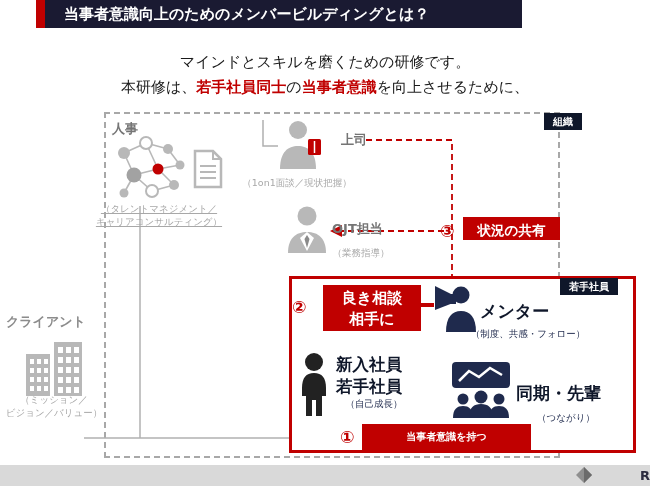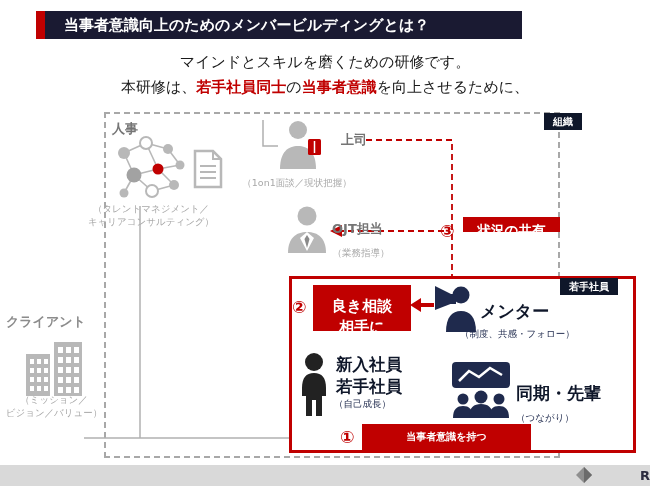--- a/index.html
+++ b/index.html
@@ -1,29 +1,29 @@
 <!DOCTYPE html>
 <html><head>
 <meta charset="utf-8">
 <style>
   html,body{margin:0;padding:0;}
   *{box-sizing:border-box;}
   body{font-family:"DejaVu Sans","Liberation Sans",sans-serif;background:#ffffff;}
   .canvas{position:relative;width:650px;height:486px;background:#fff;overflow:hidden;}
   .abs{position:absolute;}
-  .header{left:36px;top:11px;width:486px;height:28px;background:#1a1a32;}
+  .header{left:36px;top:0;width:486px;height:28px;background:#1a1a32;}
   .header-accent{left:0;top:0;width:9px;height:28px;background:#c00000;}
   .header-title{left:28px;top:0;height:28px;line-height:28px;color:#fff;font-size:15px;font-weight:bold;white-space:nowrap;}
   .intro{left:0;top:50px;width:650px;text-align:center;font-size:15px;line-height:25px;color:#1a1a1a;}
   .red-strong{color:#c00000;font-weight:bold;}
   .org-box{left:104px;top:112px;width:456px;height:346px;border:2px dashed #a8a8a8;}
   .badge{background:#0f172a;color:#fff;font-size:10px;font-weight:bold;padding:2px 9px;line-height:13px;white-space:nowrap;}
   .gray-label{color:#757575;font-size:13px;font-weight:bold;white-space:nowrap;}
   .gray-caption{color:#a8a8a8;font-size:9.5px;line-height:13px;text-align:center;white-space:nowrap;}
-  .navy-caption{color:#1f2a4d;font-size:9.5px;white-space:nowrap;}
+  .navy-caption{color:#1f2a4d;font-size:9.5px;text-align:center;white-space:nowrap;}
   .navy-strong{color:#0f172a;font-weight:bold;white-space:nowrap;}
   .circle-num{color:#c00000;font-size:17px;font-weight:bold;white-space:nowrap;}
   .red-box{background:#c00000;color:#fff;font-weight:bold;text-align:center;}
   .young-box{left:289px;top:276px;width:347px;height:177px;border:3px solid #c00000;background:#fff;}
   .footer{left:0;top:465px;width:650px;height:21px;background:#d9d9d9;}
   .logo{left:576px;top:467px;display:flex;align-items:center;gap:4px;}
   .logo-text{font-size:13px;font-weight:bold;color:#2b2b3e;letter-spacing:1.5px;margin-left:44px;}
   svg{display:block;}
 </style>
 </head>
@@ -83,21 +83,21 @@
     <circle cx="42" cy="58" r="6" fill="#fff" stroke="#b8b8b8" stroke-width="2"></circle>
     <circle cx="64" cy="52" r="5" fill="#b8b8b8"></circle>
   </svg>
   <svg class="abs" style="left:193px;top:149px;" width="30" height="40" viewBox="0 0 30 40">
     <path d="M2,2 h18 l8,8 v28 h-26 z" fill="#fff" stroke="#b8b8b8" stroke-width="2.5"></path>
     <path d="M20,2 v8 h8" fill="none" stroke="#b8b8b8" stroke-width="2"></path>
     <line x1="7" y1="17" x2="23" y2="17" stroke="#b8b8b8" stroke-width="2"></line>
     <line x1="7" y1="23" x2="23" y2="23" stroke="#b8b8b8" stroke-width="2"></line>
     <line x1="7" y1="29" x2="23" y2="29" stroke="#b8b8b8" stroke-width="2"></line>
   </svg>
-  <div class="abs gray-caption" style="left:80px;top:202px;width:142px;">
+  <div class="abs gray-caption" style="left:88px;top:202px;width:142px;text-decoration:underline;">
     <div>（タレントマネジメント／</div>
     <div>キャリアコンサルティング）</div>
   </div>
 
   <svg class="abs" style="left:278px;top:119px;" width="48" height="50" viewBox="0 0 48 50">
     <circle cx="20" cy="11" r="9" fill="#b8b8b8"></circle>
     <path d="M2,50 C2,33 10,27 20,27 C30,27 38,33 38,50 Z" fill="#b8b8b8"></path>
     <rect x="30" y="20" width="13" height="16" rx="1.5" fill="#c00000"></rect>
     <line x1="36.5" y1="22" x2="36.5" y2="34" stroke="#fff" stroke-width="1.5"></line>
   </svg>
@@ -107,21 +107,21 @@
   <svg class="abs" style="left:286px;top:205px;" width="42" height="48" viewBox="0 0 42 48">
     <circle cx="21" cy="11" r="9.5" fill="#b8b8b8"></circle>
     <path d="M2,48 C2,33 10,27 21,27 C32,27 40,33 40,48 Z" fill="#b8b8b8"></path>
     <path d="M21,27 L14,33 L21,46 L28,33 Z" fill="#fff"></path>
     <path d="M21,30 l-2.5,4 l2.5,9 l2.5,-9 z" fill="#8a8a8a"></path>
   </svg>
   <div class="abs gray-label" style="left:332px;top:220px;">OJT担当</div>
   <div class="abs gray-caption" style="left:326px;top:246px;width:70px;">（業務指導）</div>
 
   <div class="abs circle-num" style="left:440px;top:221px;">③</div>
-  <div class="abs red-box" style="left:463px;top:217px;width:97px;height:15px;line-height:26px;font-size:13.5px;">状況の共有</div>
+  <div class="abs red-box" style="left:463px;top:217px;width:97px;height:23px;line-height:26px;font-size:13.5px;">状況の共有</div>
 
   <div class="abs gray-label" style="left:6px;top:313px;color:#8c8c8c;">クライアント</div>
   <svg class="abs" style="left:24px;top:338px;" width="60" height="58" viewBox="0 0 60 58">
     <rect x="2" y="16" width="24" height="42" fill="#b8b8b8"></rect>
     <rect x="30" y="4" width="28" height="54" fill="#b8b8b8"></rect>
     <g fill="#fff">
       <rect x="6" y="21" width="4" height="5"></rect>
         <rect x="13" y="21" width="4" height="5"></rect>
         <rect x="20" y="21" width="4" height="5"></rect>
       <rect x="6" y="30" width="4" height="5"></rect>
@@ -157,21 +157,21 @@
 
   <div class="abs young-box"></div>
   <div class="abs badge" style="left:560px;top:278px;">若手社員</div>
 
   <svg class="abs" style="left:408px;top:296px;" width="28" height="18" viewBox="0 0 28 18">
     <line x1="26" y1="9" x2="11" y2="9" stroke="#c00000" stroke-width="4"></line>
     <polygon points="2,9 13,2 13,16" fill="#c00000"></polygon>
   </svg>
 
   <div class="abs circle-num" style="left:292px;top:297px;">②</div>
-  <div class="abs red-box" style="left:313px;top:285px;width:98px;height:46px;font-size:15px;line-height:21px;padding-top:11px;">
+  <div class="abs red-box" style="left:323px;top:285px;width:98px;height:46px;font-size:15px;line-height:21px;padding-top:3px;">
     <div>良き相談</div>
     <div>相手に</div>
   </div>
 
   <svg class="abs" style="left:430px;top:282px;" width="48" height="50" viewBox="0 0 48 50">
     <circle cx="31" cy="13" r="8.5" fill="#1f2a4d"></circle>
     <path d="M16,50 C16,35 22,29 31,29 C40,29 46,35 46,50 Z" fill="#1f2a4d"></path>
     <polygon points="23,13 5,4 5,28 23,21" fill="#1f2a4d"></polygon>
     <rect x="20" y="12" width="6" height="10" fill="#1f2a4d"></rect>
   </svg>

